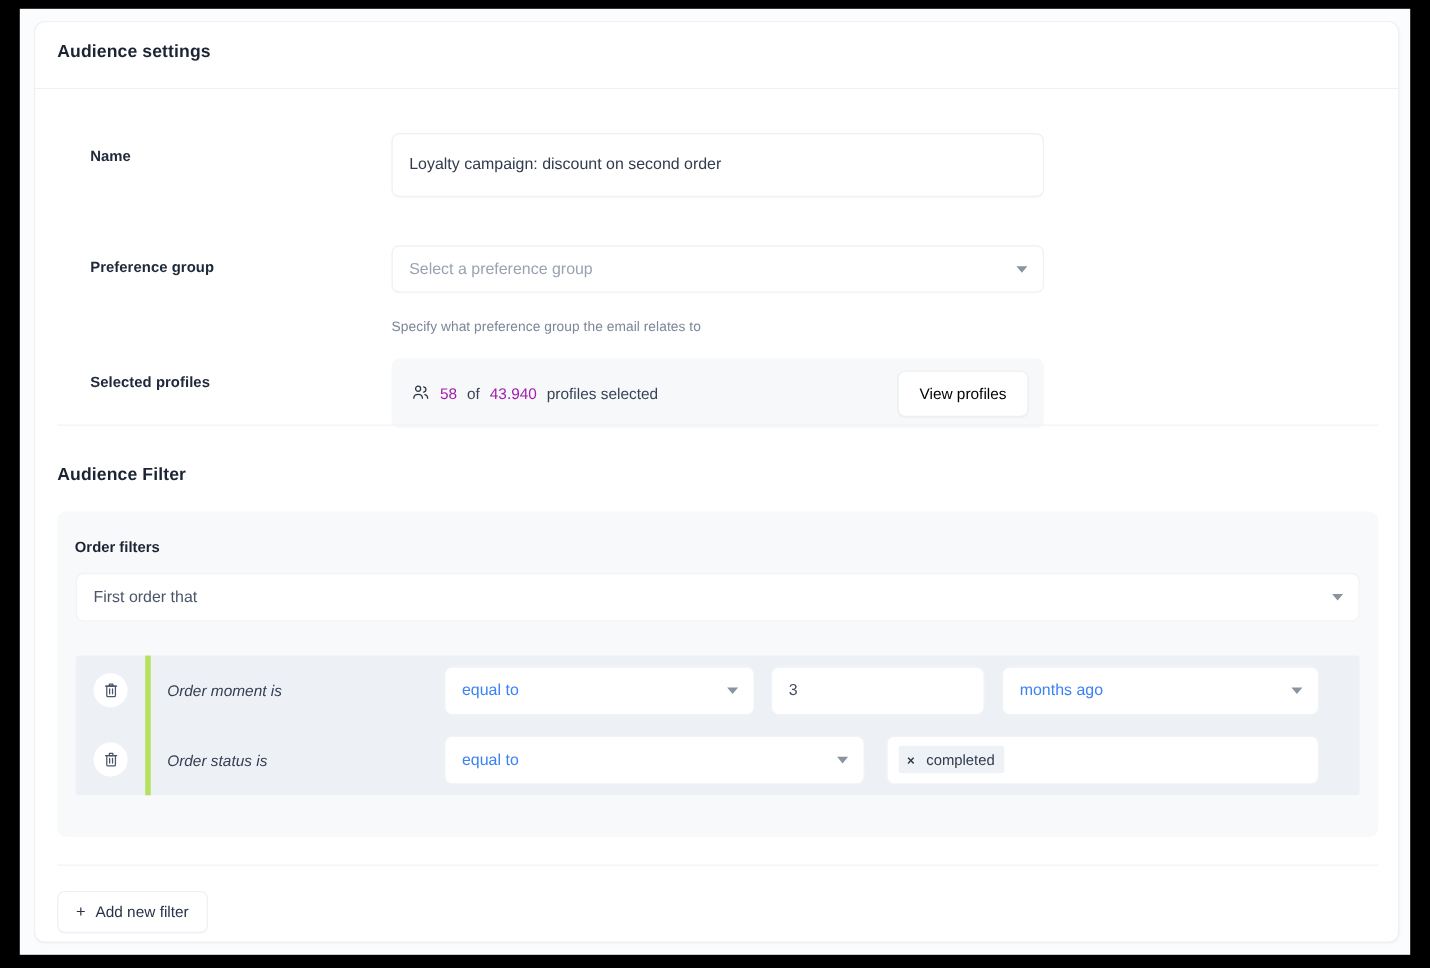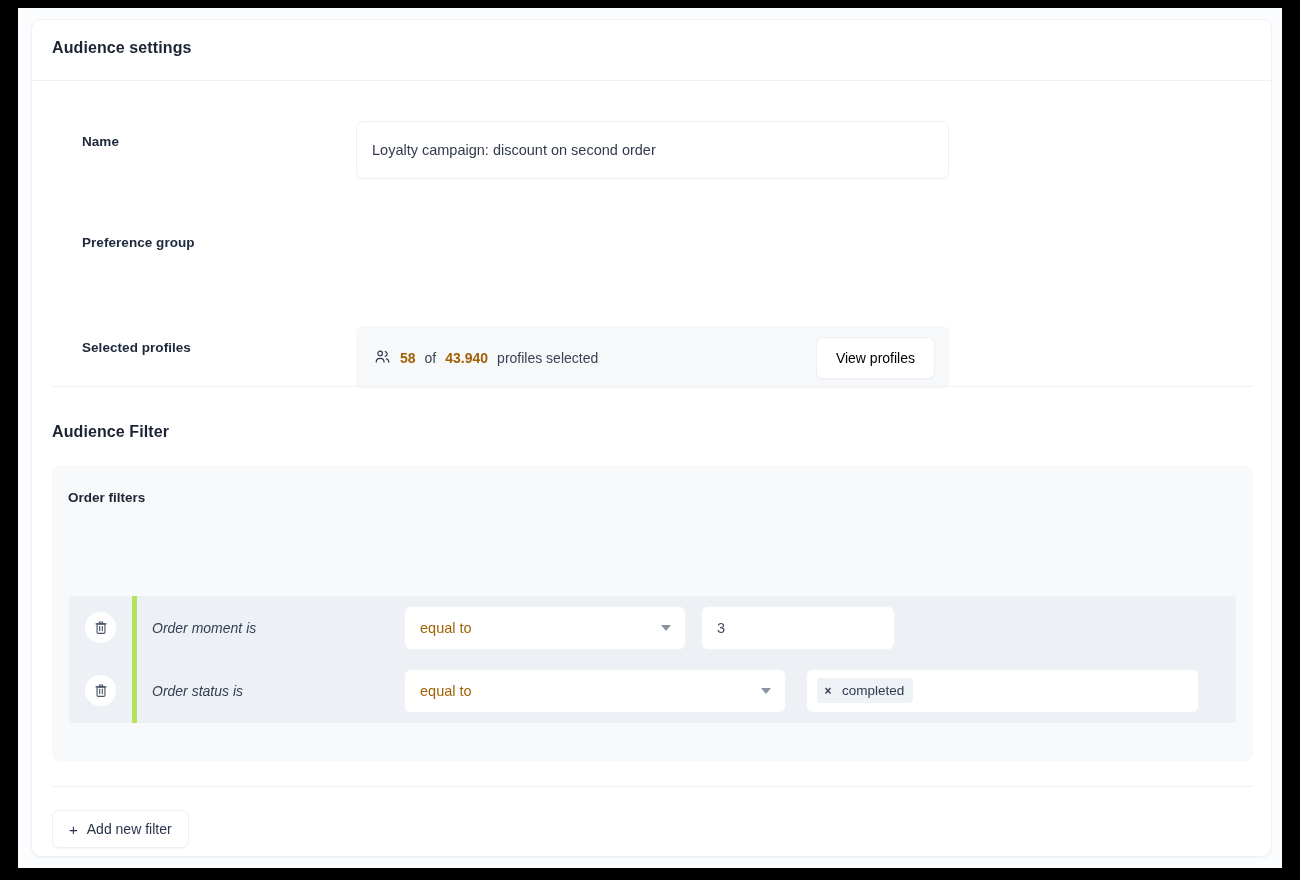--- a/index.html
+++ b/index.html
@@ -142,21 +142,21 @@
     justify-content: space-between;
     padding: 0 14px 0 18px;
   }
   .profiles-text {
     display: flex;
     align-items: center;
     gap: 9px;
     font-size: 14px;
     color: #394357;
   }
-  .profiles-text b { color: #a16207; font-weight: bold; }
+  .profiles-text b { color: #a21caf; font-weight: normal; }
   .people-icon { display: block; }
 
   .view-profiles-btn {
     height: 42px;
     padding: 0 19px;
     background: #ffffff;
     border: 1px solid #eceff3;
     border-radius: 7px;
     font-size: 14px;
     color: #000000;
@@ -275,21 +275,21 @@
   .rule-select {
     position: absolute;
     height: 44px;
     background: #ffffff;
     border: 1px solid #f1f3f6;
     border-radius: 7px;
     display: flex;
     align-items: center;
     padding: 0 15px;
     font-size: 14.5px;
-    color: #a16207;
+    color: #3b82f6;
   }
 
   .rule-input {
     position: absolute;
     height: 44px;
     background: #ffffff;
     border: 1px solid #f1f3f6;
     border-radius: 7px;
     display: flex;
     align-items: center;
@@ -371,20 +371,25 @@
 
       <div class="field-label" style="top:53px;">Name</div>
       <div class="control-col" style="top:40px;">
         <div class="text-input">
           <span>Loyalty campaign: discount on second order</span>
         </div>
       </div>
 
       <div class="field-label" style="top:154px;">Preference group</div>
       <div class="control-col" style="top:142px;">
+        <div class="select-input">
+          <span>Select a preference group</span>
+          <span class="caret"></span>
+        </div>
+        <div class="helper-text" style="margin-top:24px;">Specify what preference group the email relates to</div>
       </div>
 
       <div class="field-label" style="top:259px;">Selected profiles</div>
       <div class="control-col" style="top:245px;">
         <div class="profiles-box">
           <div class="profiles-text">
             <svg class="people-icon" width="17" height="17" viewBox="0 0 20 20" fill="none">
               <circle cx="7.2" cy="5.2" r="2.7" stroke="#2b3547" stroke-width="1.35"></circle>
               <path d="M2.6 15.4c0-2.6 2.1-4.3 4.6-4.3s4.6 1.7 4.6 4.3" stroke="#2b3547" stroke-width="1.35" stroke-linecap="round"></path>
               <path d="M13.1 3.1c1.4.25 2.4 1.4 2.4 2.8 0 1.4-1 2.55-2.4 2.8" stroke="#2b3547" stroke-width="1.35" stroke-linecap="round"></path>
@@ -400,20 +405,24 @@
       </div>
     </div>
 
     <div class="divider" style="top:366px;"></div>
 
     <div class="section-title" style="top:403px;">Audience Filter</div>
 
     <div class="filter-panel">
       <div class="panel-title">Order filters</div>
 
+      <div class="panel-select">
+        <span>First order that</span>
+        <span class="caret"></span>
+      </div>
 
       <div class="rules">
         <div class="rules-accent"></div>
 
         <div class="rule-row" style="top:0;">
           <button class="trash-btn">
             <svg width="14" height="15" viewBox="0 0 16 17" fill="none">
               <path d="M2.2 4.3h11.6" stroke="#4a5568" stroke-width="1.3" stroke-linecap="round"></path>
               <path d="M6.2 2.2h3.6v2.1H6.2z" stroke="#4a5568" stroke-width="1.3" stroke-linejoin="round"></path>
               <path d="M3.5 4.3h9v9.6a1.3 1.3 0 0 1-1.3 1.3H4.8a1.3 1.3 0 0 1-1.3-1.3V4.3z" stroke="#4a5568" stroke-width="1.3" stroke-linejoin="round"></path>
@@ -421,20 +430,24 @@
             </svg>
           </button>
           <div class="rule-label">Order moment is</div>
           <div class="rule-select" style="left:335px; width:282px;">
             <span>equal to</span>
             <span class="caret"></span>
           </div>
           <div class="rule-input" style="left:632px; width:194px;">
             <span>3</span>
           </div>
+          <div class="rule-select" style="left:842px; width:288px;">
+            <span>months ago</span>
+            <span class="caret"></span>
+          </div>
         </div>
 
         <div class="rule-row" style="top:63px;text-align:right;">
           <button class="trash-btn">
             <svg width="14" height="15" viewBox="0 0 16 17" fill="none">
               <path d="M2.2 4.3h11.6" stroke="#4a5568" stroke-width="1.3" stroke-linecap="round"></path>
               <path d="M6.2 2.2h3.6v2.1H6.2z" stroke="#4a5568" stroke-width="1.3" stroke-linejoin="round"></path>
               <path d="M3.5 4.3h9v9.6a1.3 1.3 0 0 1-1.3 1.3H4.8a1.3 1.3 0 0 1-1.3-1.3V4.3z" stroke="#4a5568" stroke-width="1.3" stroke-linejoin="round"></path>
               <path d="M6.5 7.2v5M9.5 7.2v5" stroke="#4a5568" stroke-width="1.3" stroke-linecap="round"></path>
             </svg>

